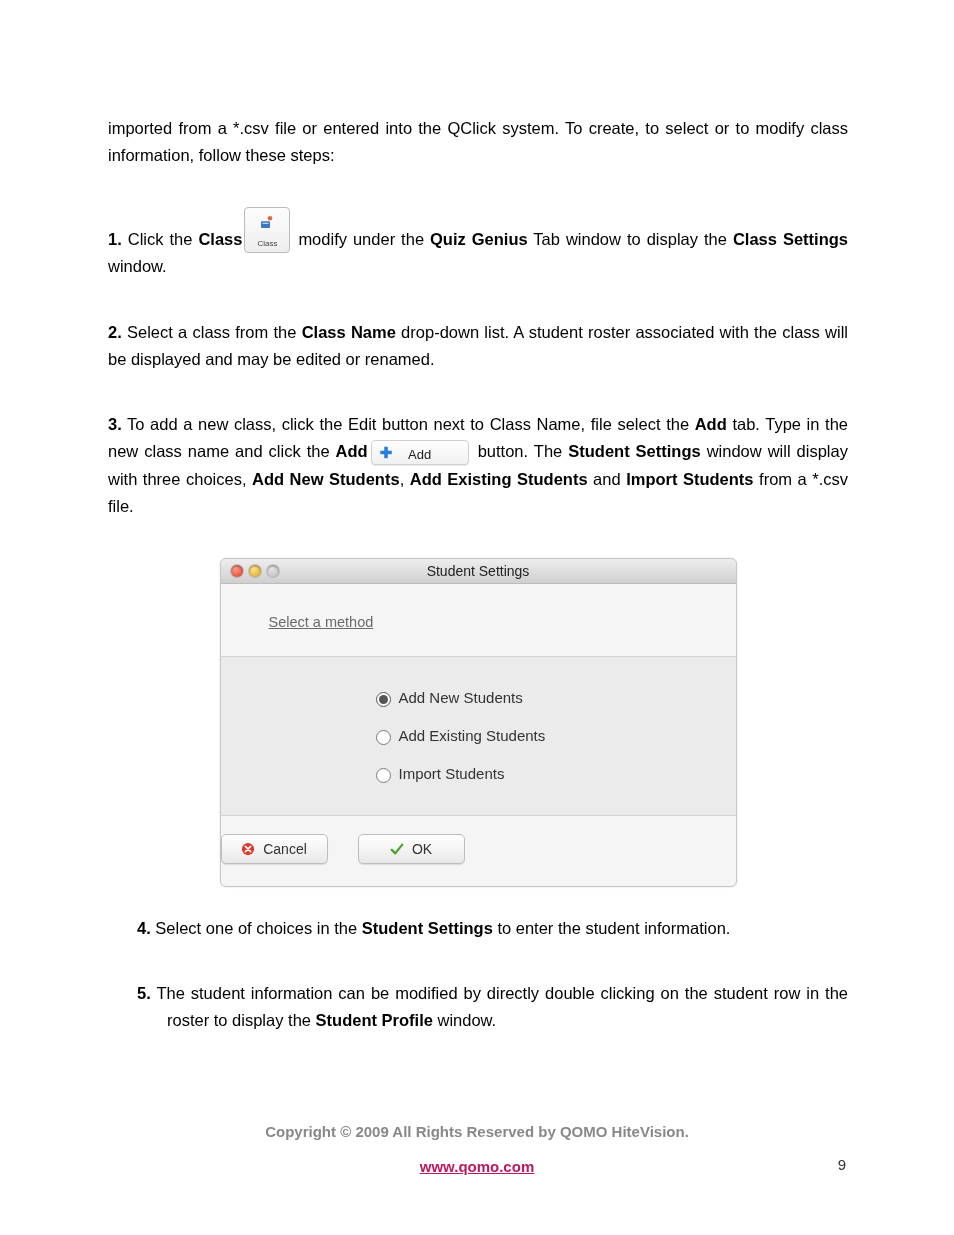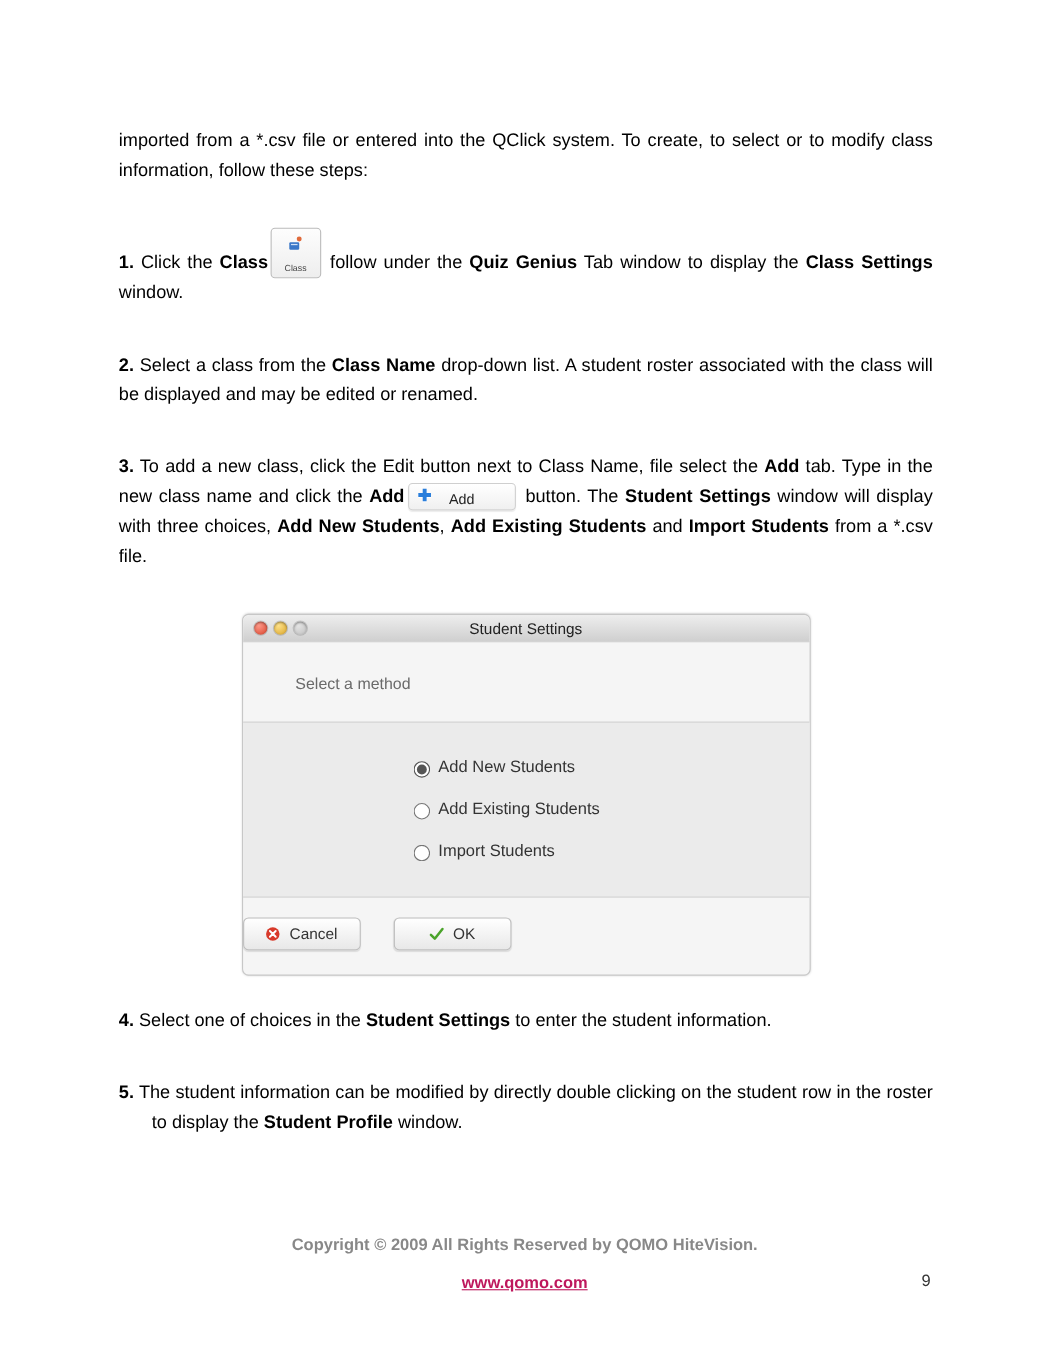--- a/index.html
+++ b/index.html
@@ -128,20 +128,21 @@
     pointer-events: none;
   }
   .dialog-body {
     padding: 30px 48px 10px 48px;
     color: #555;
   }
   .select-method {
     font-size: 14.5px;
     color: #6a6a6a;
     margin-bottom: 16px;
+    text-decoration: underline;
   }
   .method-panel {
     background: #ebebeb;
     border-top: 1px solid #d3d3d3;
     border-bottom: 1px solid #d3d3d3;
     padding: 22px 0 22px 0;
   }
   .radio-row {
     display: flex;
     align-items: center;
@@ -179,20 +180,21 @@
     cursor: pointer;
   }
   .dlg-btn .ico {
     width: 14px;
     height: 14px;
   }
 
   .indented {
     padding-left: 30px;
     text-indent: -30px;
+    margin-left: 29px;
   }
 
   .footer {
     position: absolute;
     left: 0; right: 0;
     bottom: 60px;
     text-align: center;
     font-size: 15px;
     color: #888;
     font-weight: bold;
@@ -219,21 +221,21 @@
   <p style="text-align:justify">
     <b>1.</b><span> Click the </span><b>Class</b><span class="class-icon-btn">
       <span class="icon">
         <svg viewBox="0 0 24 24" width="18" height="18">
           <circle cx="16" cy="7" r="3" fill="#e06a3a"></circle>
           <rect x="4" y="11" width="12" height="9" rx="1.5" fill="#3a77c8"></rect>
           <rect x="6" y="13" width="8" height="1.5" fill="#cfe0f5"></rect>
         </svg>
       </span>
       <span class="lbl">Class</span>
-    </span><span> follow under the </span><b>Quiz Genius</b><span> Tab window to display the </span><b>Class Settings</b><span> window.</span>
+    </span><span> modify under the </span><b>Quiz Genius</b><span> Tab window to display the </span><b>Class Settings</b><span> window.</span>
   </p>
 
   <p>
     <b>2.</b><span> Select a class from the </span><b>Class Name</b><span> drop-down list. A student roster associated with the class will be displayed and may be edited or renamed.</span>
   </p>
 
   <p>
     <b>3.</b><span> To add a new class, click the Edit button next to Class Name, file select the </span><b>Add</b><span> tab. Type in the new class name and click the </span><b>Add</b><span class="add-inline-btn">
       <span class="plus">✚</span>
       <span class="lbl">Add</span>

